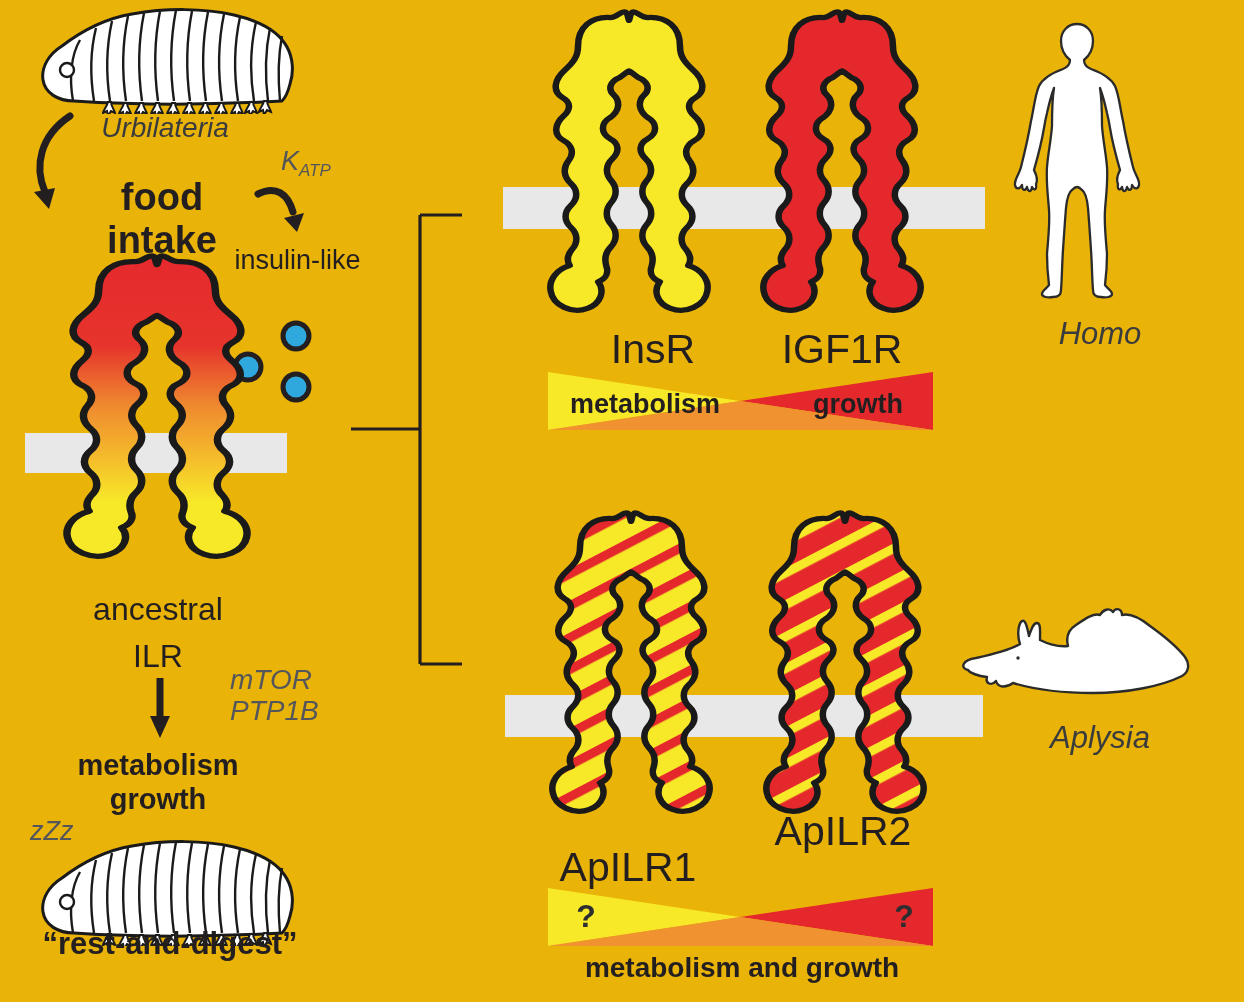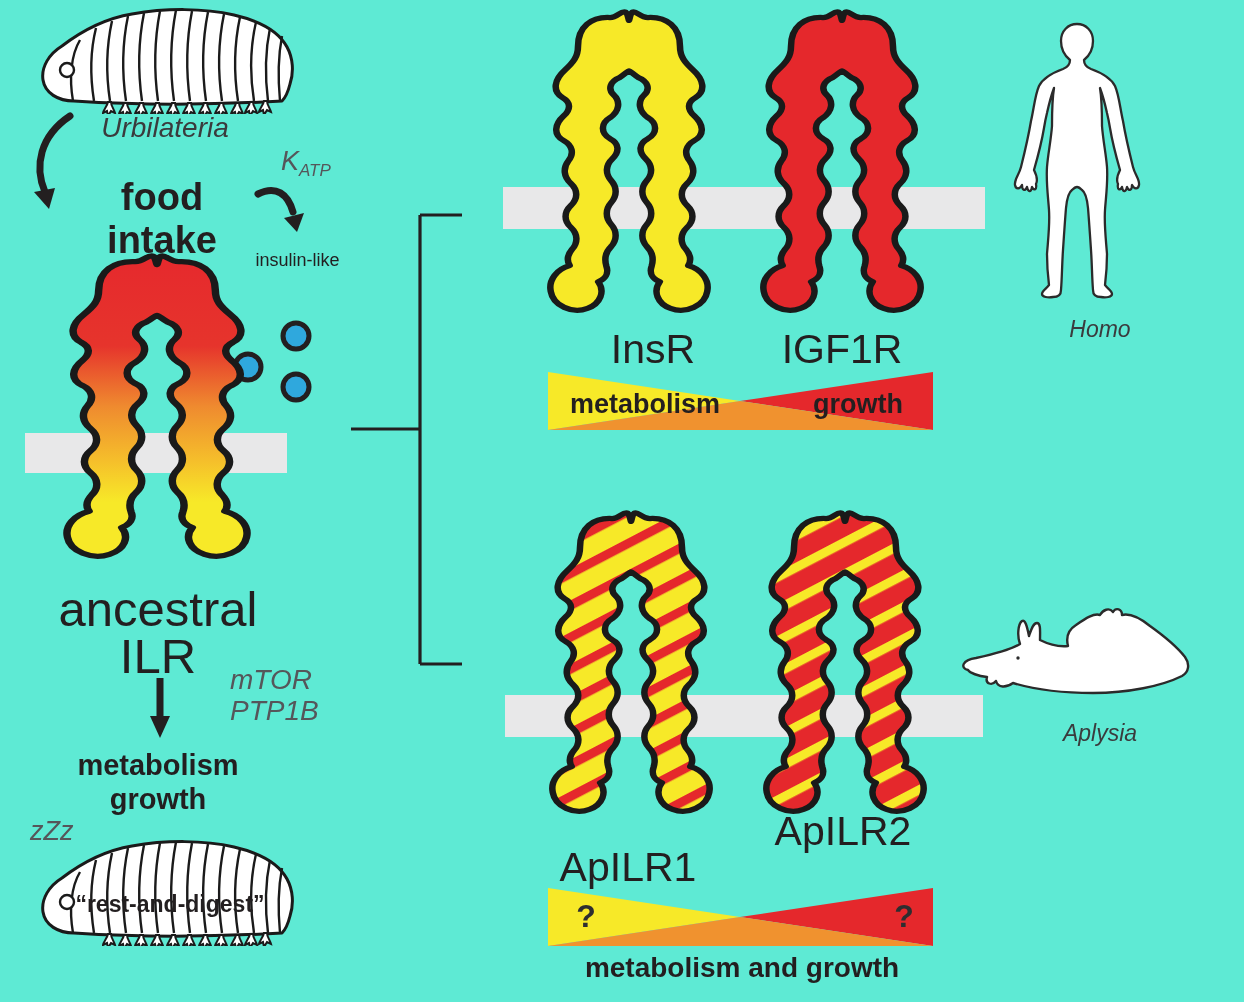--- a/index.html
+++ b/index.html
@@ -1,24 +1,24 @@
 <!DOCTYPE html>
 <html><head>
 <meta charset="utf-8">
 <style>
   html,body{margin:0;padding:0;background:#ffffff;}
-  .canvas{position:relative;width:1244px;height:1002px;background:#5eead4;
+  .canvas{position:relative;width:1244px;height:1002px;background:#eab308;
           font-family:"Liberation Sans",sans-serif;color:#231F20;overflow:hidden;}
   .abs{position:absolute;}
   .ctr{text-align:center;}
   .ital{font-style:italic;color:#3a3b3d;}
   .gray{color:#55565A;font-style:italic;}
   .bold{font-weight:bold;}
   .mem{background:#E8E8E9;}
-  .organism-label{font-size:23px;}
+  .organism-label{font-size:31px;}
   .receptor-name{font-size:41px;letter-spacing:0px;}
   .bar-word{font-size:27px;font-weight:bold;color:#231F20;}
   .qmark{font-size:32px;font-weight:bold;color:#2e2e30;}
   .defs-svg{position:absolute;width:0;height:0;}
   svg{display:block;}
 </style>
 </head>
 <body>
 
 <div class="canvas">
@@ -111,37 +111,37 @@
 
   <div class="abs ctr bold" style="left:62px;top:176px;width:200px;font-size:38px">food intake</div>
 
   <div class="abs gray" style="left:281px;top:146px;font-size:27px;white-space:nowrap"><span>K</span><span style="font-size:17px;vertical-align:-6px">ATP</span></div>
 
   <svg class="abs" style="left:252px;top:182px" width="58" height="58" viewBox="0 0 58 58">
     <path d="M6,12 C24,3 36,12 41,30" fill="none" stroke="#231F20" stroke-width="7" stroke-linecap="round"></path>
     <polygon points="45,50 32,36 52,31" fill="#231F20"></polygon>
   </svg>
 
-  <div class="abs ctr" style="left:210px;top:246px;width:175px;font-size:18px;line-height:29px">
+  <div class="abs ctr" style="left:210px;top:246px;width:175px;font-size:27px;line-height:29px">
     <div>insulin-like</div>
   </div>
 
   <svg class="abs" style="left:228px;top:316px" width="92" height="92" viewBox="0 0 92 92">
     <circle cx="68" cy="20" r="13" stroke="#231F20" stroke-width="5" fill="#2FA8DD"></circle>
     <circle cx="20" cy="51" r="13" stroke="#231F20" stroke-width="5" fill="#2FA8DD"></circle>
     <circle cx="68" cy="71" r="13" stroke="#231F20" stroke-width="5" fill="#2FA8DD"></circle>
   </svg>
 
   <div class="abs mem" style="left:25px;top:433px;width:262px;height:40px"></div>
 
   <svg class="abs" style="left:62px;top:252px" width="190" height="312" viewBox="30 6 140 325" preserveAspectRatio="none">
     <use href="#recp" fill="url(#ancGrad)"></use>
   </svg>
 
-  <div class="abs ctr" style="left:38px;top:586px;width:240px;font-size:49px;line-height:47px;color:#231F20">
+  <div class="abs ctr" style="left:38px;top:586px;width:240px;font-size:32px;line-height:47px;color:#231F20">
     <div>ancestral</div>
     <div>ILR</div>
   </div>
 
   <svg class="abs" style="left:147px;top:676px" width="26" height="64" viewBox="0 0 26 64">
     <line x1="13" y1="2" x2="13" y2="42" stroke="#231F20" stroke-width="7"></line>
     <polygon points="13,62 3,40 23,40" fill="#231F20"></polygon>
   </svg>
 
   <div class="abs gray" style="left:230px;top:664px;font-size:28px;line-height:31px">
@@ -153,21 +153,21 @@
     <div>metabolism</div>
     <div>growth</div>
   </div>
 
   <div class="abs gray" style="left:30px;top:816px;font-size:27px">zZz</div>
 
   <svg class="abs" style="left:36px;top:840px" width="266" height="106" viewBox="0 0 266 106">
     <use href="#cat"></use>
   </svg>
 
-  <div class="abs ctr bold" style="left:20px;top:891px;width:300px;font-size:23px">“rest-and-digest”</div>
+  <div class="abs ctr bold" style="left:20px;top:926px;width:300px;font-size:31px">“rest-and-digest”</div>
 
   <svg class="abs" style="left:345px;top:206px" width="125" height="465" viewBox="0 0 125 465">
     <path d="M6,223 H75 M75,9 V458 M75,9 H117 M75,458 H117" fill="none" stroke="#231F20" stroke-width="3.2"></path>
   </svg>
 
   <div class="abs mem" style="left:503px;top:187px;width:482px;height:42px"></div>
 
   <svg class="abs" style="left:546px;top:8px" width="166" height="310" viewBox="30 6 140 325" preserveAspectRatio="none">
     <use href="#recp" fill="#F7E928"></use>
   </svg>

